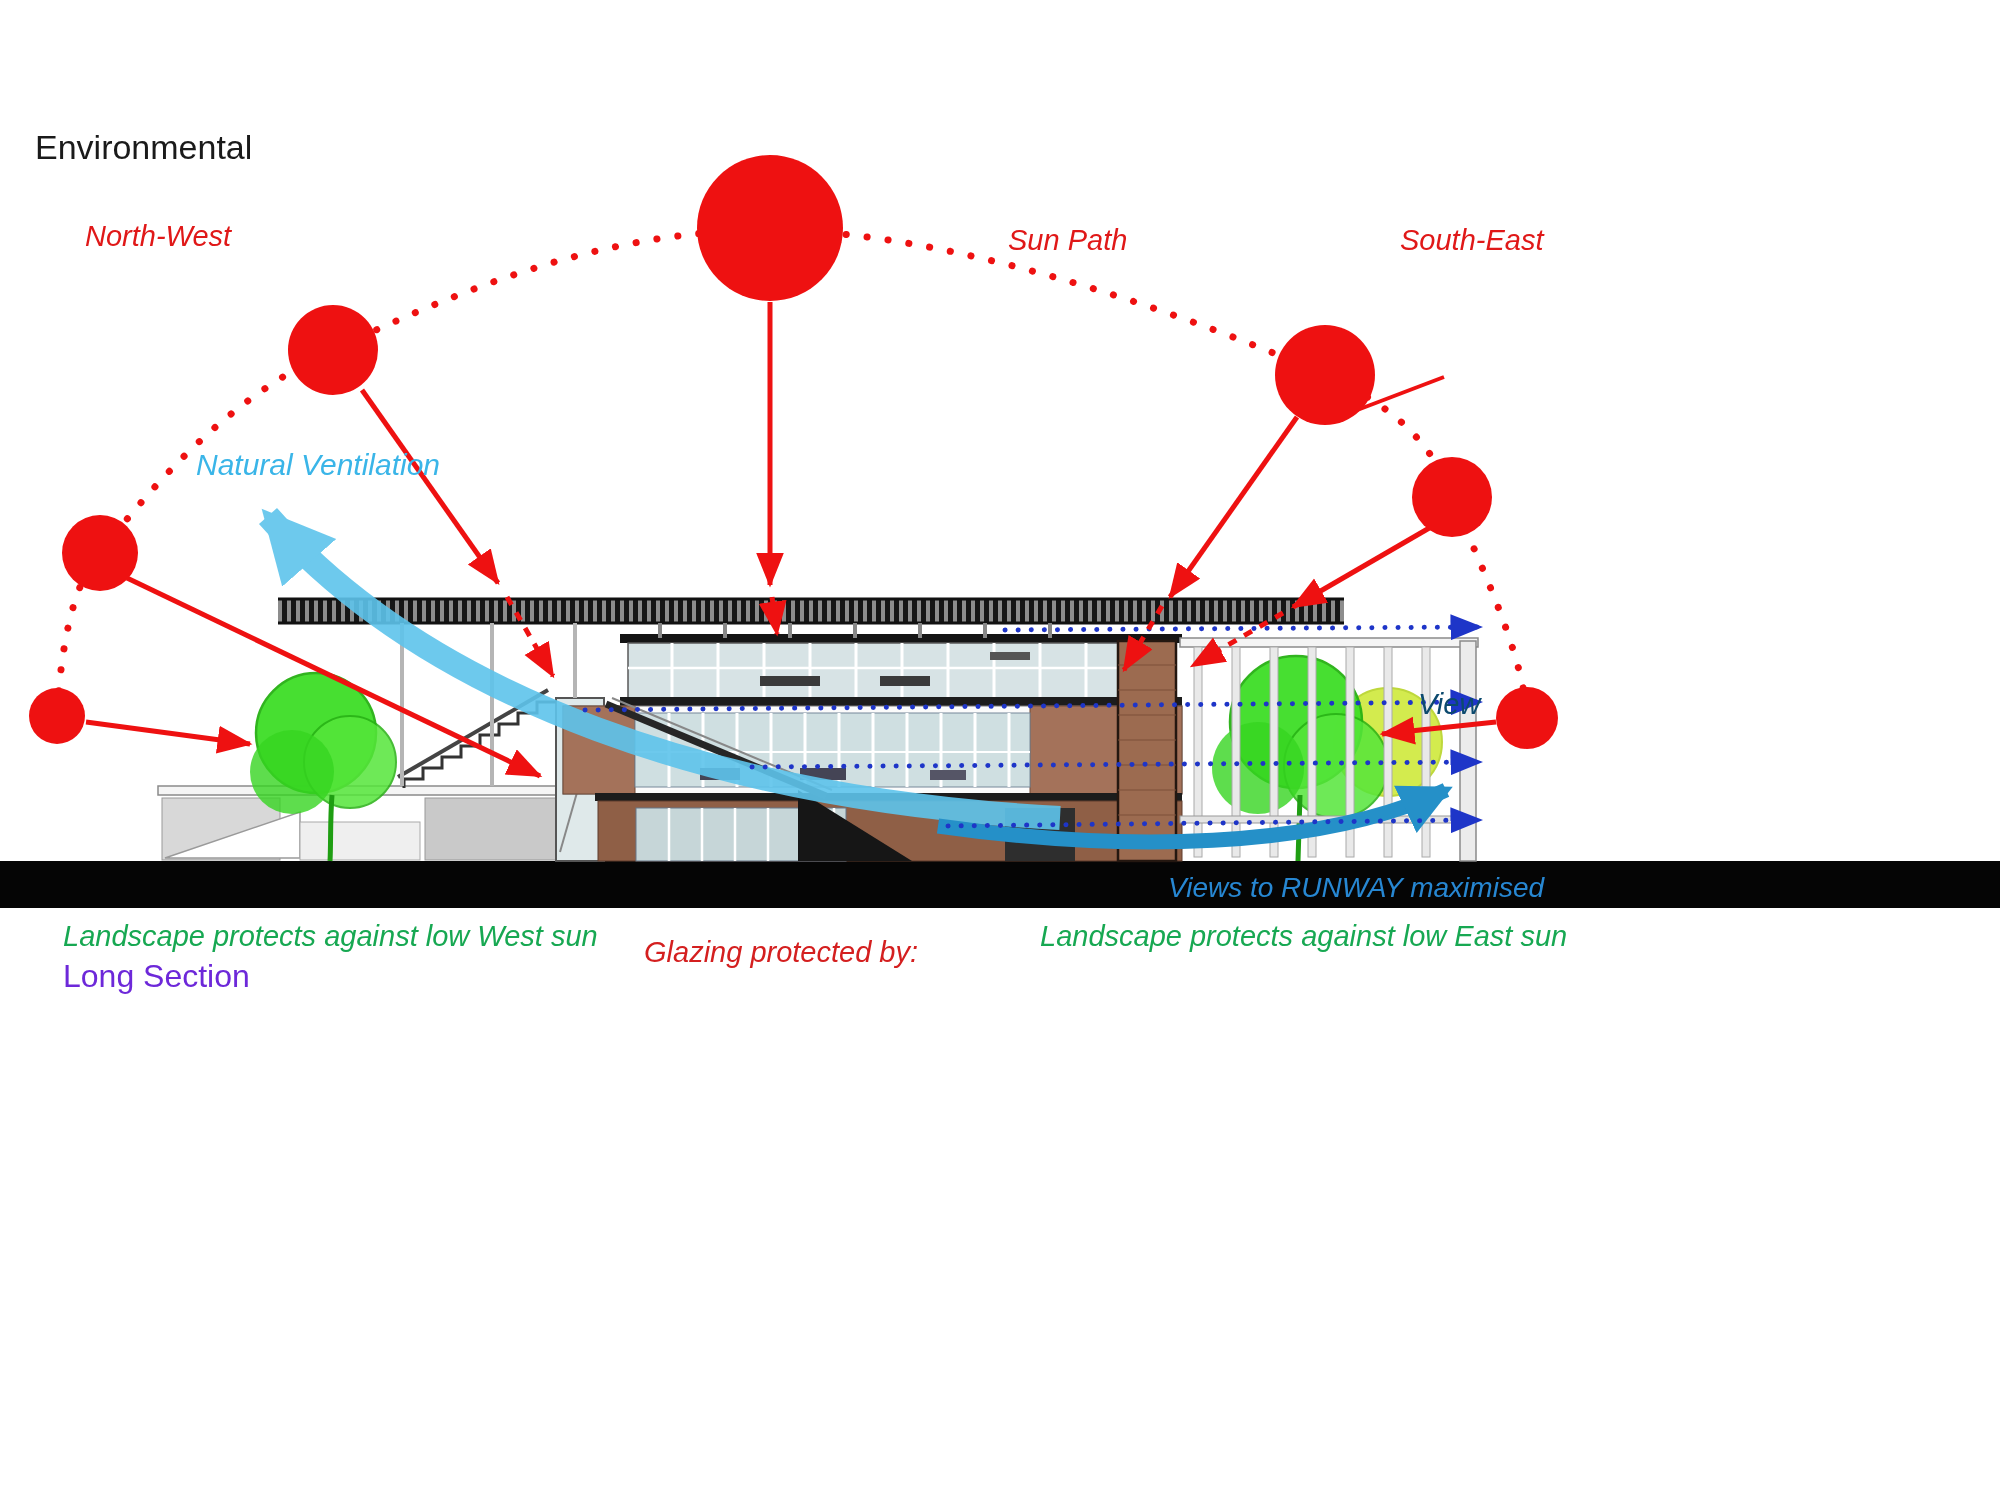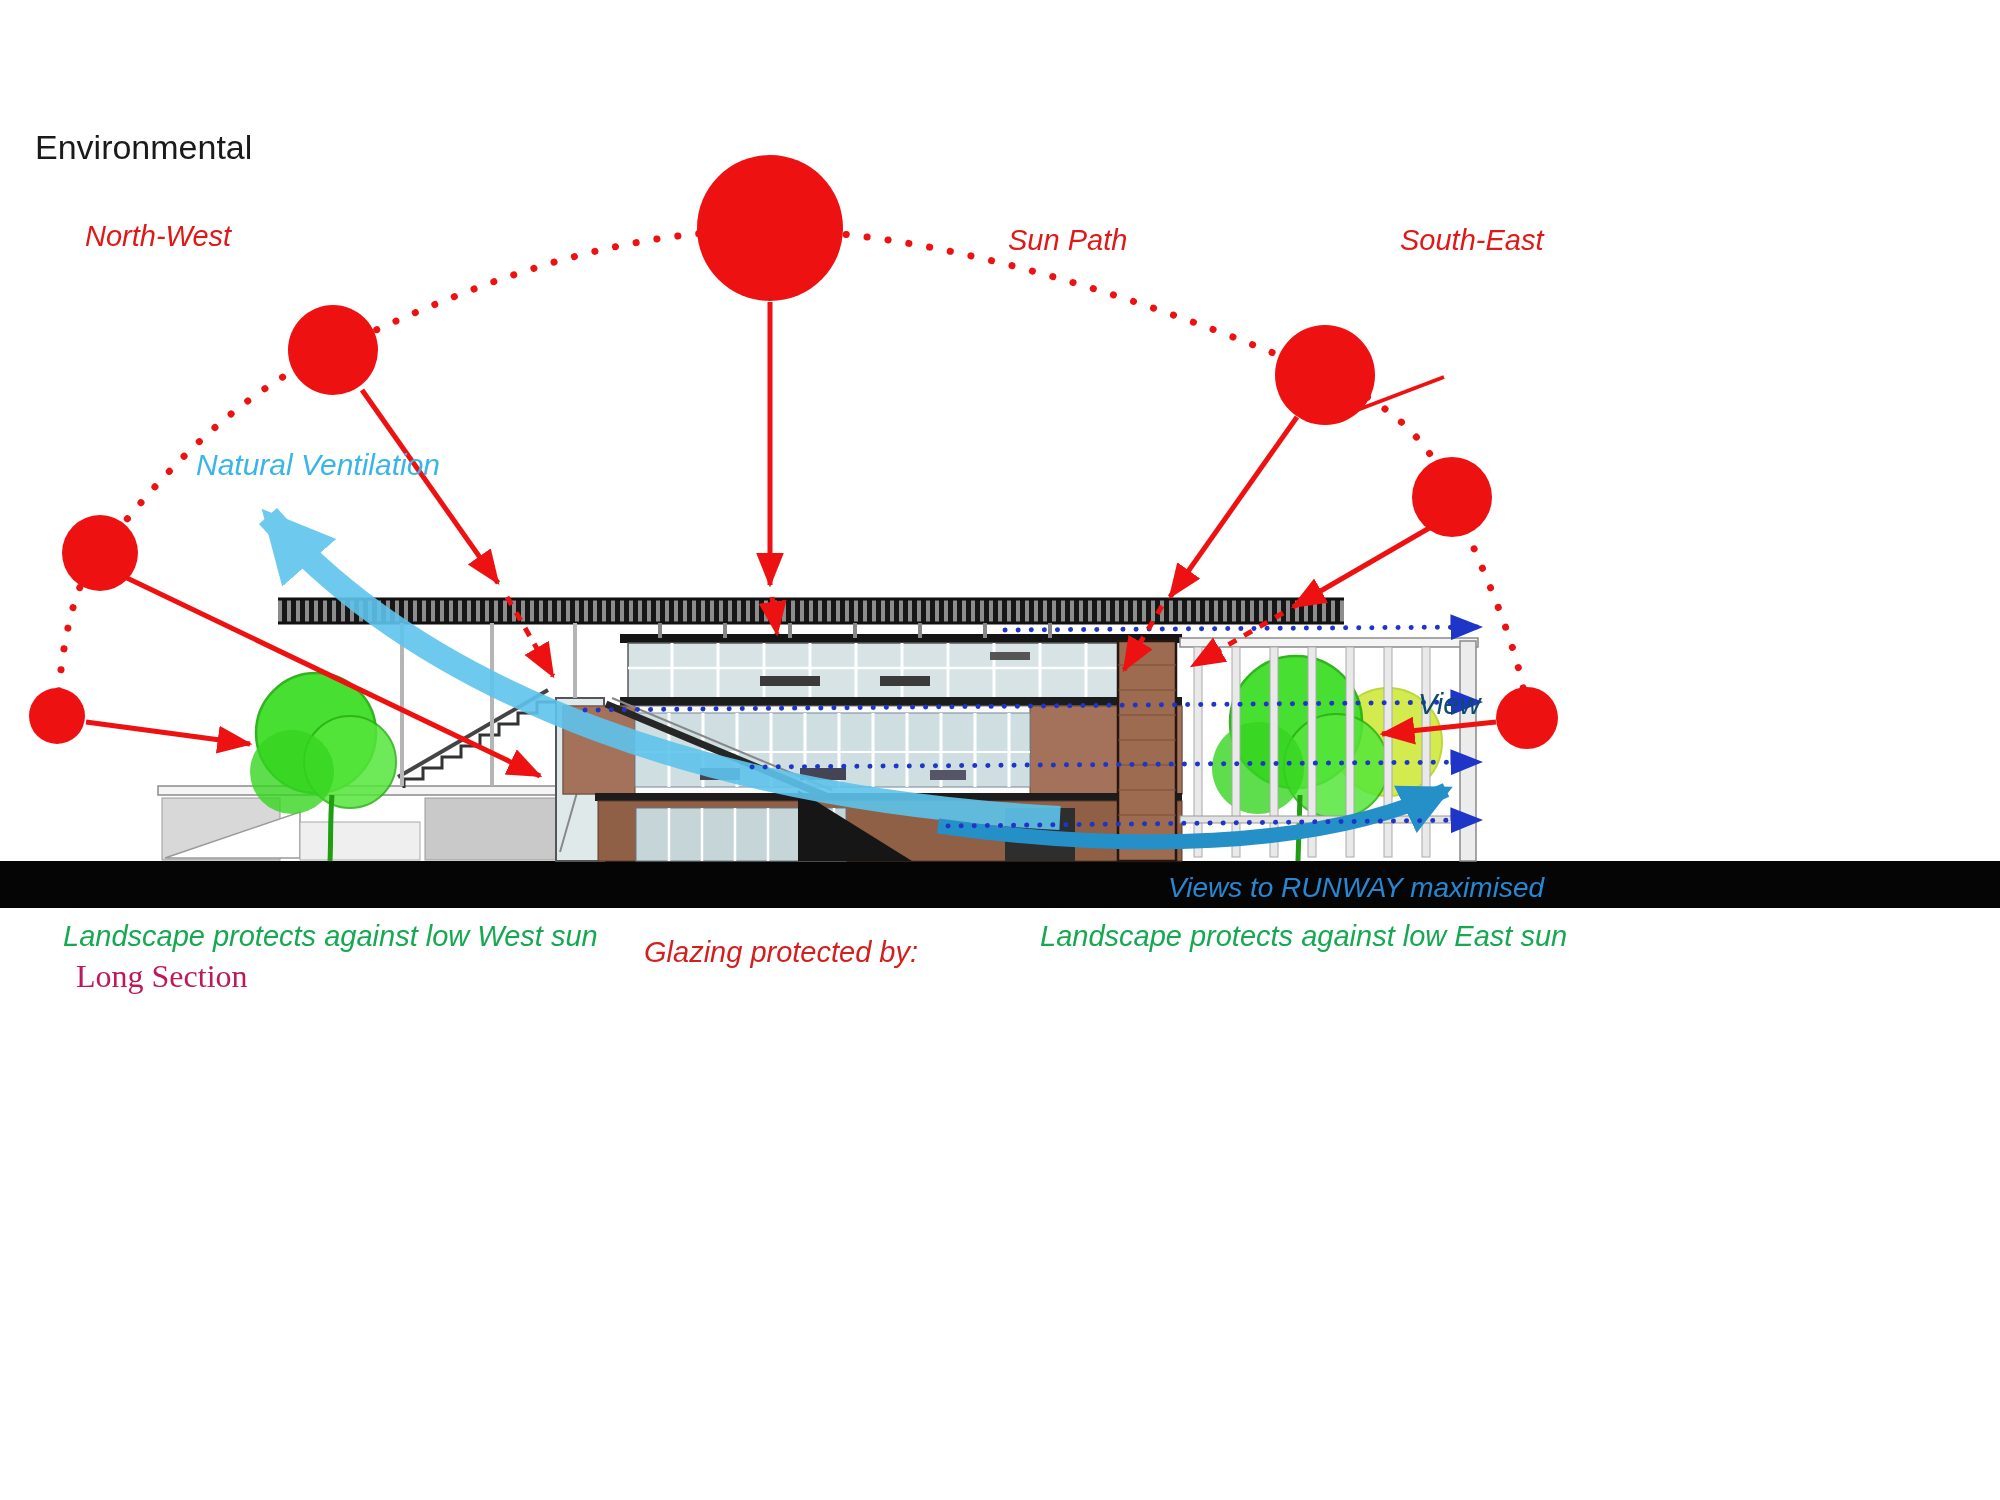--- a/index.html
+++ b/index.html
@@ -13,21 +13,21 @@
   .red-lbl{font-style:italic;font-size:29px;color:#e01818;}
   .nw{left:85px;top:220px;}
   .sunpath{left:1008px;top:224px;text-align:right;}
   .se{left:1400px;top:224px;}
   .vent-lbl{left:196px;top:448px;font-style:italic;font-size:30px;color:#3ab5e8;}
   .view-lbl{left:1418px;top:656px;font-style:italic;font-size:29px;color:#0c4a6e;margin-top:32px;}
   .runway-lbl{left:1168px;top:872px;font-style:italic;font-size:28px;color:#2787d2;}
   .green-lbl{font-style:italic;font-size:29px;color:#17a852;}
   .land-west{left:63px;top:920px;}
   .land-east{left:1040px;top:920px;}
-  .long-section{left:76px;top:958px;font-size:32px;color:#be185d;font-family:Liberation Serif, serif;}
+  .long-section{left:63px;top:958px;font-size:32px;color:#6d28d9;}
   .glazing{position:absolute;left:628px;top:920px;}
   .glazing h3{margin:16px;font-style:italic;font-weight:normal;font-size:29px;color:#d41f1f;}
   .glazing ul{list-style:none;margin:12px 0 0 0;padding:0;}
   .glazing li{
     position:relative;padding-left:30px;margin:0 0 9px 0;
     font-style:italic;font-size:27px;color:#d41f1f;line-height:1.15;
   }
   .glazing li::before{
     content:"\2022";position:absolute;left:2px;top:-2px;color:#d41f1f;font-size:28px;
   }

